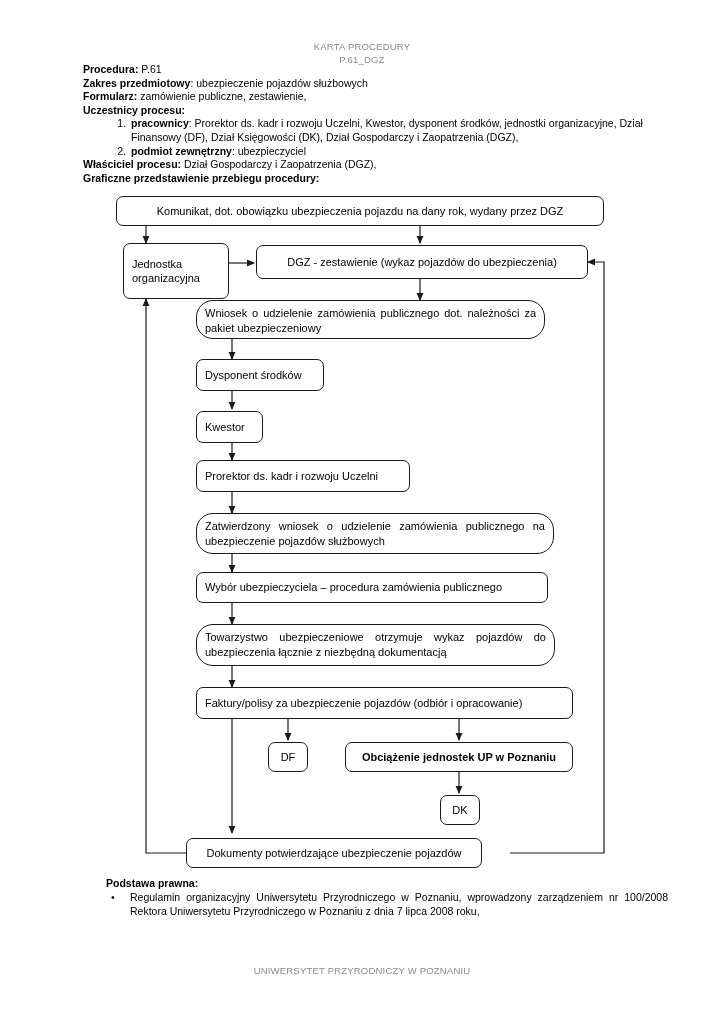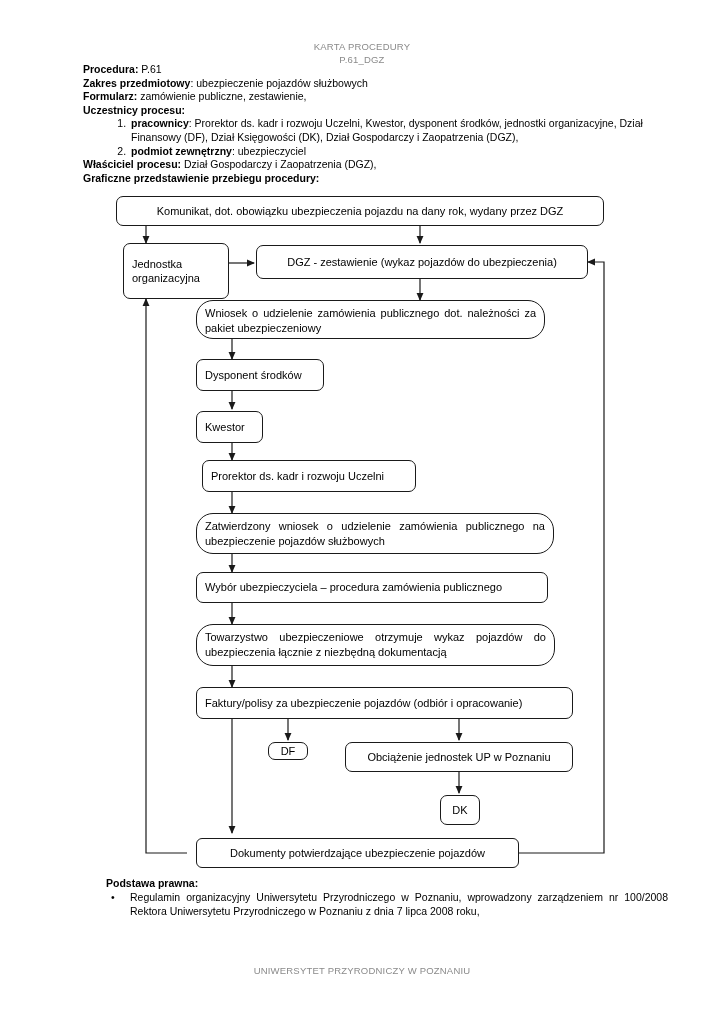--- a/index.html
+++ b/index.html
@@ -226,53 +226,53 @@
 </div>
 
 <div class="node" style="left:196px; top:359px; width:128px; height:32px;">
   <span>Dysponent środków</span>
 </div>
 
 <div class="node" style="left:196px; top:411px; width:67px; height:32px;">
   <span>Kwestor</span>
 </div>
 
-<div class="node" style="left:202px; top:460px; width:214px; height:32px;">
+<div class="node" style="left:196px; top:460px; width:214px; height:32px;">
   <span>Prorektor ds. kadr i rozwoju Uczelni</span>
 </div>
 
 <div class="node just" style="left:196px; top:513px; width:358px; height:41px;">
   <span>Zatwierdzony wniosek o udzielenie zamówienia publicznego na ubezpieczenie pojazdów służbowych</span>
 </div>
 
 <div class="node" style="left:196px; top:572px; width:352px; height:31px;">
   <span>Wybór ubezpieczyciela – procedura zamówienia publicznego</span>
 </div>
 
 <div class="node just" style="left:196px; top:624px; width:359px; height:42px;">
   <span>Towarzystwo ubezpieczeniowe otrzymuje wykaz pojazdów do ubezpieczenia łącznie z niezbędną dokumentacją</span>
 </div>
 
 <div class="node" style="left:196px; top:687px; width:377px; height:32px;">
   <span>Faktury/polisy za ubezpieczenie pojazdów (odbiór i opracowanie)</span>
 </div>
 
-<div class="node center" style="left:268px; top:742px; width:40px; height:18px;">
+<div class="node center" style="left:268px; top:742px; width:40px; height:30px;">
   <span>DF</span>
 </div>
 
-<div class="node center" style="left:345px; top:742px; width:228px; height:30px;">
+<div class="node center" style="left:345px; top:742px; width:228px; height:30px;font-weight:bold;">
   <span>Obciążenie jednostek UP w Poznaniu</span>
 </div>
 
 <div class="node center" style="left:440px; top:795px; width:40px; height:30px;">
   <span>DK</span>
 </div>
 
-<div class="node center" style="left:196px; top:838px; width:323px; height:30px;border-radius:6px;">
+<div class="node center" style="left:186px; top:838px; width:296px; height:30px;">
   <span>Dokumenty potwierdzające ubezpieczenie pojazdów</span>
 </div>
 
 <div class="legal-title">Podstawa prawna:</div>
 <div class="legal-list">
   <span class="bullet">•</span>
   <span class="legal-text">Regulamin organizacyjny Uniwersytetu Przyrodniczego w Poznaniu, wprowadzony zarządzeniem nr 100/2008 Rektora Uniwersytetu Przyrodniczego w Poznaniu z dnia 7 lipca 2008 roku,</span>
 </div>
 
 <div class="doc-footer">UNIWERSYTET PRZYRODNICZY W POZNANIU</div>

